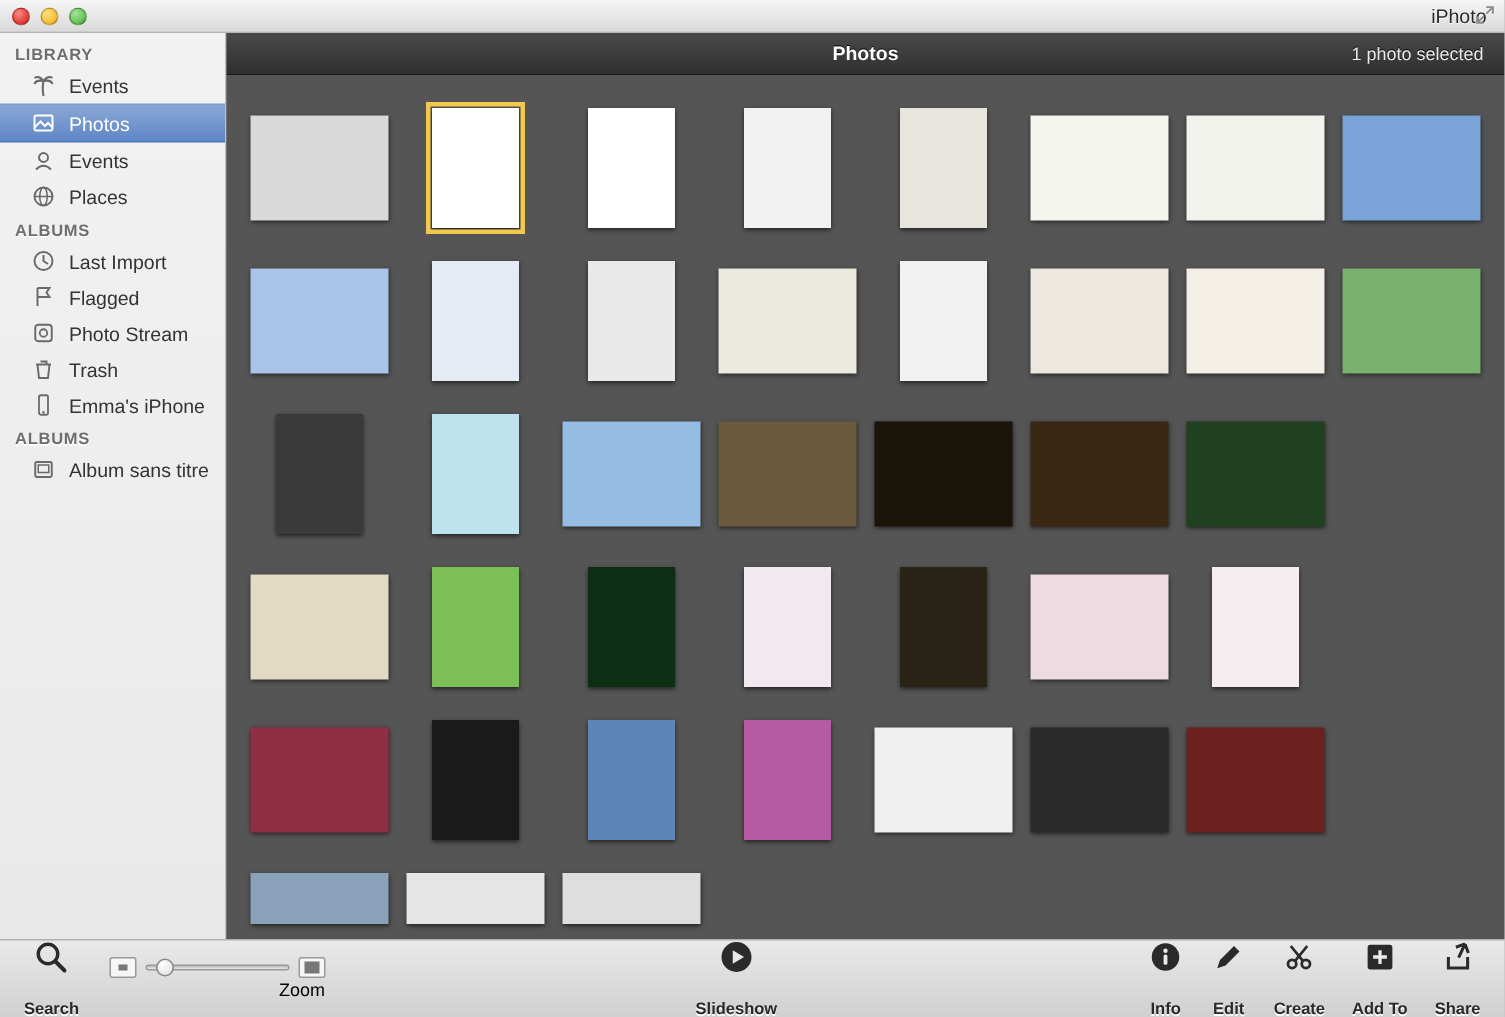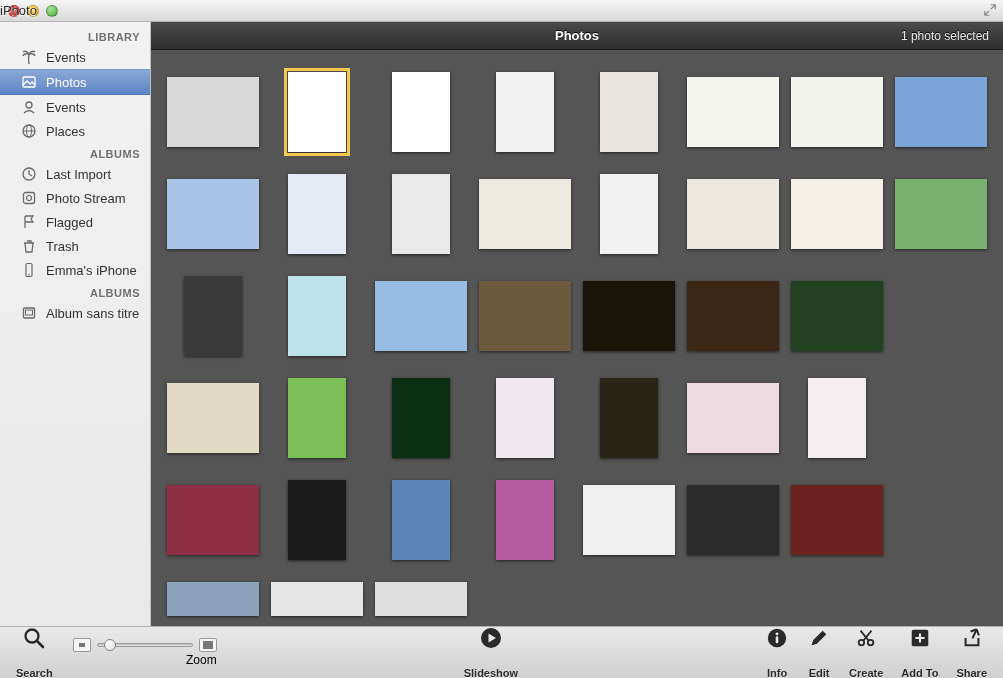--- a/index.html
+++ b/index.html
@@ -5,28 +5,28 @@
 * { box-sizing: border-box; margin: 0; padding: 0; }
 html, body { width: 1003px; height: 678px; font-family: "Lucida Grande", "Helvetica Neue", Arial, sans-serif; font-size: 12px; overflow: hidden; background: #ededed; }
 
 
 .titlebar { height: 22px; background: linear-gradient(#f6f6f6, #d9d9d9); border-bottom: 1px solid #b5b5b5; display: flex; align-items: center; position: relative; }
 .traffic-lights { display: flex; gap: 7px; padding-left: 8px; }
 .tl { width: 12px; height: 12px; border-radius: 50%; border: 1px solid rgba(0,0,0,0.2); }
 .tl.red { background: radial-gradient(circle at 35% 30%, #ff8b83, #e24340 60%, #c22 100%); }
 .tl.yellow { background: radial-gradient(circle at 35% 30%, #ffe17f, #f5c141 60%, #d99a1a 100%); }
 .tl.green { background: radial-gradient(circle at 35% 30%, #a6e29d, #6fc35d 60%, #3a8e29 100%); }
-.titlebar-title { position: absolute; left: 0; right: 2px; text-align: left; font-size: 13px; color: #2a2a2a; text-shadow: 0 1px 0 #fff; pointer-events: none; }
+.titlebar-title { position: absolute; left: 0; right: 12px; text-align: right; font-size: 13px; color: #2a2a2a; text-shadow: 0 1px 0 #fff; pointer-events: none; }
 .fullscreen-icon { position: absolute; right: 6px; top: 3px; width: 14px; height: 14px; color: #888; }
 
 
 .main { display: flex; height: calc(100% - 22px - 52px); }
 
 
-.sidebar { width: 189px; background: linear-gradient(#f2f2f2, #e9e9e9); border-right: 1px solid #c0c0c0; overflow-y: auto; padding-top: 4px; text-align: right; }
+.sidebar { width: 189px; background: linear-gradient(#f2f2f2, #e9e9e9); border-right: 1px solid #c0c0c0; overflow-y: auto; padding-top: 4px; }
 .sb-header { font-size: 11px; font-weight: bold; color: #6e6e6e; text-shadow: 0 1px 0 #fff; letter-spacing: .5px; padding: 5px 10px 2px 10px; }
 .sb-item { display: flex; align-items: center; gap: 8px; padding: 3px 6px 3px 20px; color: #333; cursor: default; }
 .sb-item .icon { width: 18px; height: 18px; display: flex; align-items: center; justify-content: center; color: #6a6a6a; }
 .sb-item.selected { background: linear-gradient(#8aa8d6, #5f86c6); color: #fff; border-top: 1px solid #7a9cd0; border-bottom: 1px solid #4f76b6; }
 .sb-item.selected .icon { color: #fff; }
 .sb-item-label { font-size: 13px; }
 
 
 .content { flex: 1; display: flex; flex-direction: column; background: #555; }
 .content-header { height: 28px; background: linear-gradient(#4a4a4a, #2f2f2f); border-bottom: 1px solid #1a1a1a; display: flex; align-items: center; position: relative; }
@@ -122,33 +122,33 @@
           <svg width="16" height="16" viewBox="0 0 16 16">
             <circle cx="8" cy="8" r="6" stroke="#6a6a6a" stroke-width="1.3" fill="none"></circle>
             <path d="M8 4 V8 L11 10" stroke="#6a6a6a" stroke-width="1.3" fill="none"></path>
           </svg>
         </span>
         <span class="sb-item-label">Last Import</span>
       </div>
       <div class="sb-item">
         <span class="icon">
           <svg width="16" height="16" viewBox="0 0 16 16">
+            <path d="M4 2 V14 M4 2 H12 L10 5 L12 8 H4" stroke="#6a6a6a" stroke-width="1.3" fill="none"></path>
+          </svg>
+        </span>
+        <span class="sb-item-label">Flagged</span>
+      </div>
+      <div class="sb-item">
+        <span class="icon">
+          <svg width="16" height="16" viewBox="0 0 16 16">
             <rect x="2.5" y="2.5" width="11" height="11" rx="2" stroke="#6a6a6a" stroke-width="1.3" fill="none"></rect>
             <circle cx="8" cy="8" r="2.5" stroke="#6a6a6a" stroke-width="1.2" fill="none"></circle>
           </svg>
         </span>
         <span class="sb-item-label">Photo Stream</span>
-      </div>
-      <div class="sb-item">
-        <span class="icon">
-          <svg width="16" height="16" viewBox="0 0 16 16">
-            <path d="M4 2 V14 M4 2 H12 L10 5 L12 8 H4" stroke="#6a6a6a" stroke-width="1.3" fill="none"></path>
-          </svg>
-        </span>
-        <span class="sb-item-label">Flagged</span>
       </div>
       <div class="sb-item">
         <span class="icon">
           <svg width="16" height="16" viewBox="0 0 16 16">
             <path d="M4 5 H12 L11 14 H5 Z M3 5 H13 M6 3 H10 V5" stroke="#6a6a6a" stroke-width="1.3" fill="none"></path>
           </svg>
         </span>
         <span class="sb-item-label">Trash</span>
       </div>
       <div class="sb-item">

